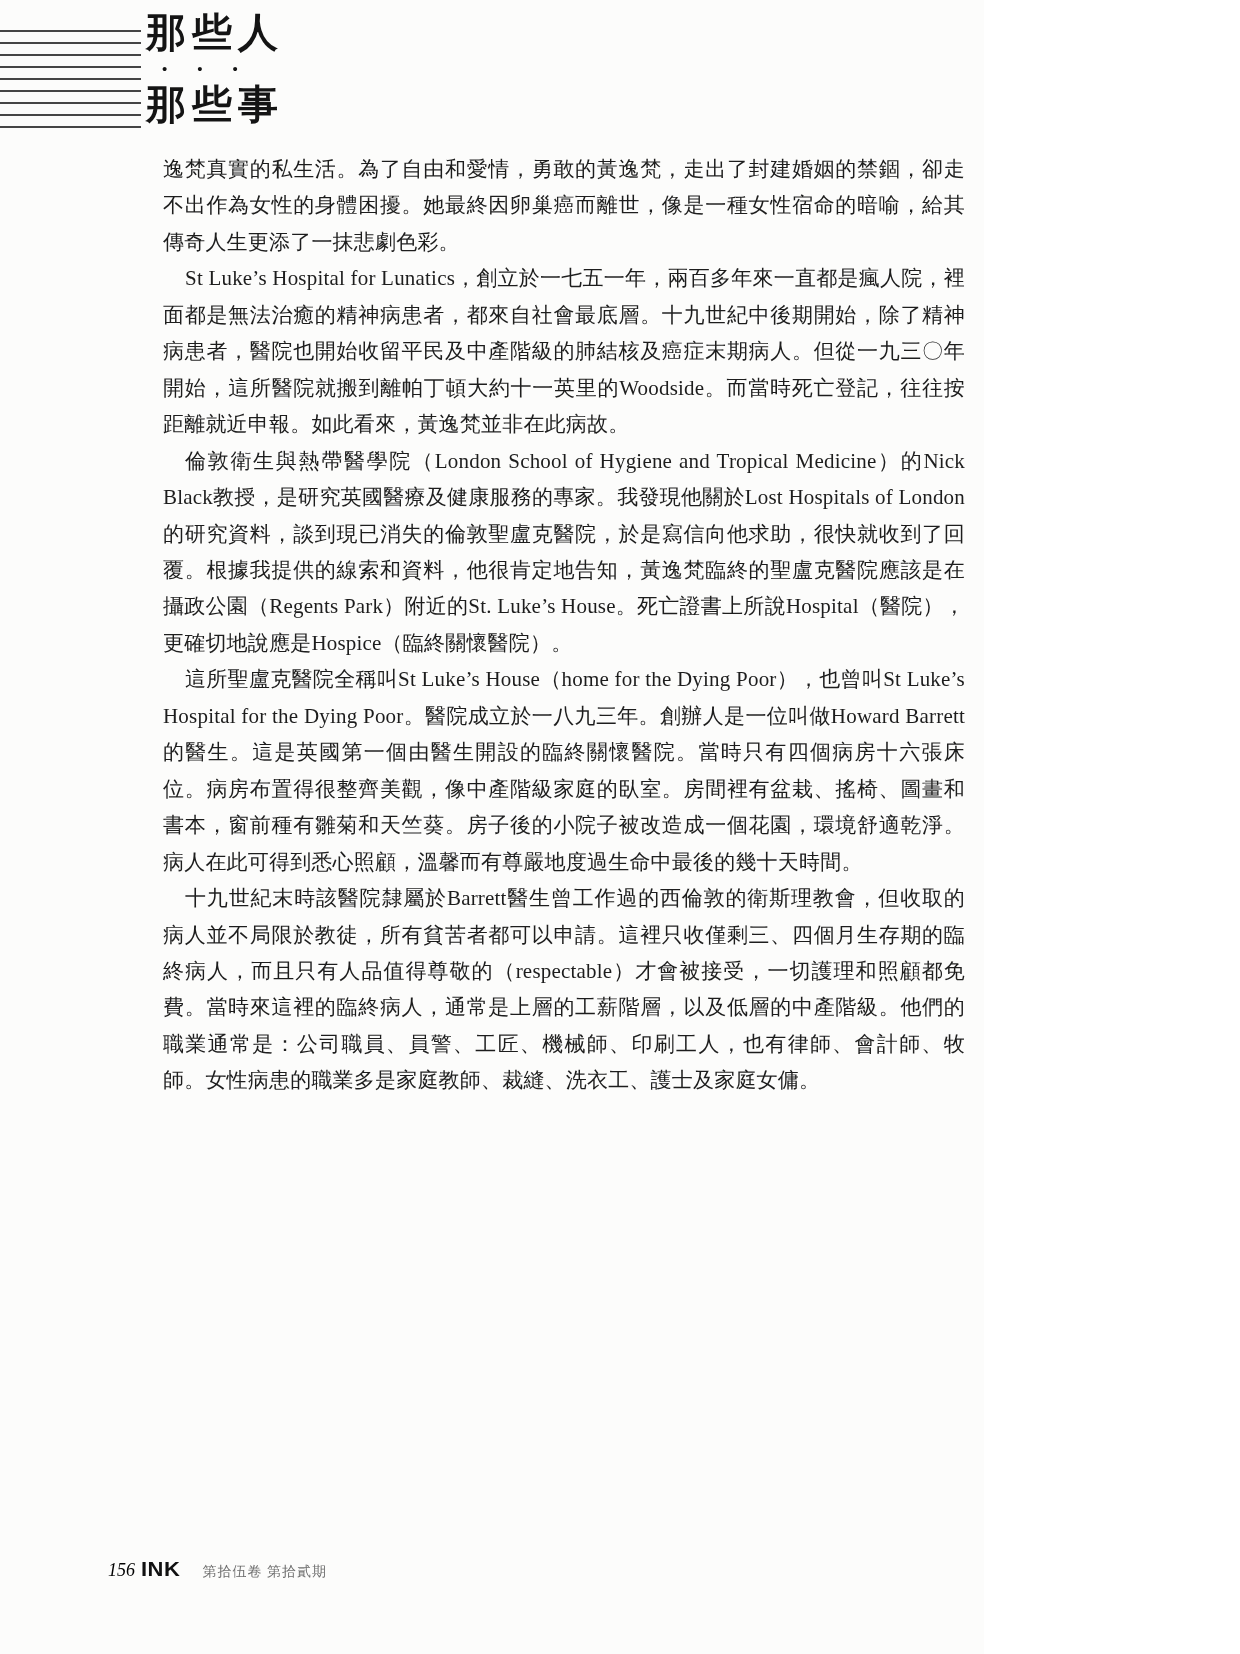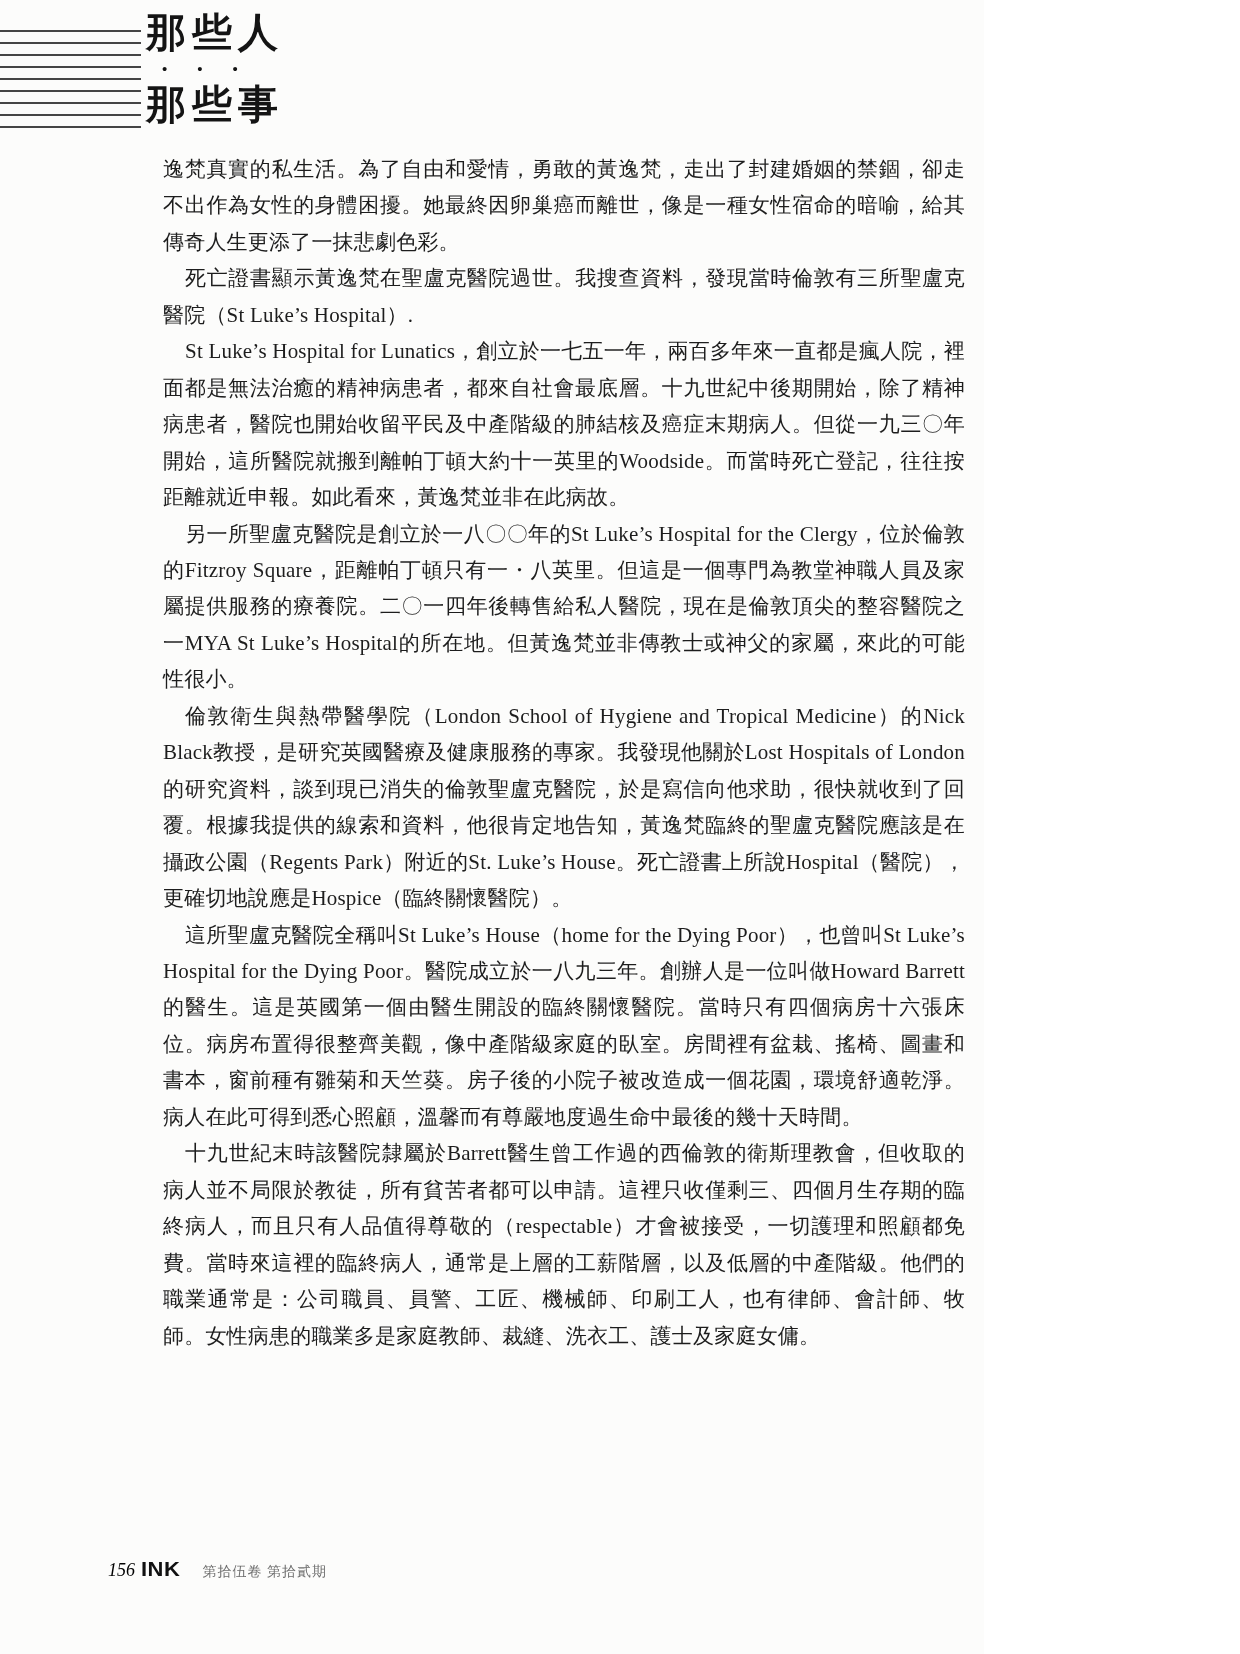--- a/index.html
+++ b/index.html
@@ -113,23 +113,21 @@
   <div class="rule-lines"></div>
 
   <div class="masthead">
     <div class="masthead-line">那些人</div>
     <div class="masthead-dots">•••</div>
     <div class="masthead-line">那些事</div>
   </div>
 
   <main class="article">
     <p class="para">逸梵真實的私生活。為了自由和愛情，勇敢的黃逸梵，走出了封建婚姻的禁錮，卻走不出作為女性的身體困擾。她最終因卵巢癌而離世，像是一種女性宿命的暗喻，給其傳奇人生更添了一抹悲劇色彩。</p>
-    <p class="para indent">死亡證書顯示黃逸梵在聖盧克醫院過世。我搜查資料，發現當時倫敦有三所聖盧克醫院（St Luke’s Hospital）.</p>
     <p class="para indent">St Luke’s Hospital for Lunatics，創立於一七五一年，兩百多年來一直都是瘋人院，裡面都是無法治癒的精神病患者，都來自社會最底層。十九世紀中後期開始，除了精神病患者，醫院也開始收留平民及中產階級的肺結核及癌症末期病人。但從一九三〇年開始，這所醫院就搬到離帕丁頓大約十一英里的Woodside。而當時死亡登記，往往按距離就近申報。如此看來，黃逸梵並非在此病故。</p>
-    <p class="para indent">另一所聖盧克醫院是創立於一八〇〇年的St Luke’s Hospital for the Clergy，位於倫敦的Fitzroy Square，距離帕丁頓只有一・八英里。但這是一個專門為教堂神職人員及家屬提供服務的療養院。二〇一四年後轉售給私人醫院，現在是倫敦頂尖的整容醫院之一MYA St Luke’s Hospital的所在地。但黃逸梵並非傳教士或神父的家屬，來此的可能性很小。</p>
     <p class="para indent">倫敦衛生與熱帶醫學院（London School of Hygiene and Tropical Medicine）的Nick Black教授，是研究英國醫療及健康服務的專家。我發現他關於Lost Hospitals of London的研究資料，談到現已消失的倫敦聖盧克醫院，於是寫信向他求助，很快就收到了回覆。根據我提供的線索和資料，他很肯定地告知，黃逸梵臨終的聖盧克醫院應該是在攝政公園（Regents Park）附近的St. Luke’s House。死亡證書上所說Hospital（醫院），更確切地說應是Hospice（臨終關懷醫院）。</p>
     <p class="para indent">這所聖盧克醫院全稱叫St Luke’s House（home for the Dying Poor），也曾叫St Luke’s Hospital for the Dying Poor。醫院成立於一八九三年。創辦人是一位叫做Howard Barrett的醫生。這是英國第一個由醫生開設的臨終關懷醫院。當時只有四個病房十六張床位。病房布置得很整齊美觀，像中產階級家庭的臥室。房間裡有盆栽、搖椅、圖畫和書本，窗前種有雛菊和天竺葵。房子後的小院子被改造成一個花園，環境舒適乾淨。病人在此可得到悉心照顧，溫馨而有尊嚴地度過生命中最後的幾十天時間。</p>
     <p class="para indent">十九世紀末時該醫院隸屬於Barrett醫生曾工作過的西倫敦的衛斯理教會，但收取的病人並不局限於教徒，所有貧苦者都可以申請。這裡只收僅剩三、四個月生存期的臨終病人，而且只有人品值得尊敬的（respectable）才會被接受，一切護理和照顧都免費。當時來這裡的臨終病人，通常是上層的工薪階層，以及低層的中產階級。他們的職業通常是：公司職員、員警、工匠、機械師、印刷工人，也有律師、會計師、牧師。女性病患的職業多是家庭教師、裁縫、洗衣工、護士及家庭女傭。</p>
   </main>
 
   <footer class="page-footer">
     <span class="page-num">156</span>
     <span class="ink-logo">INK</span>
     <span class="issue">第拾伍卷 第拾貳期</span>
   </footer>

